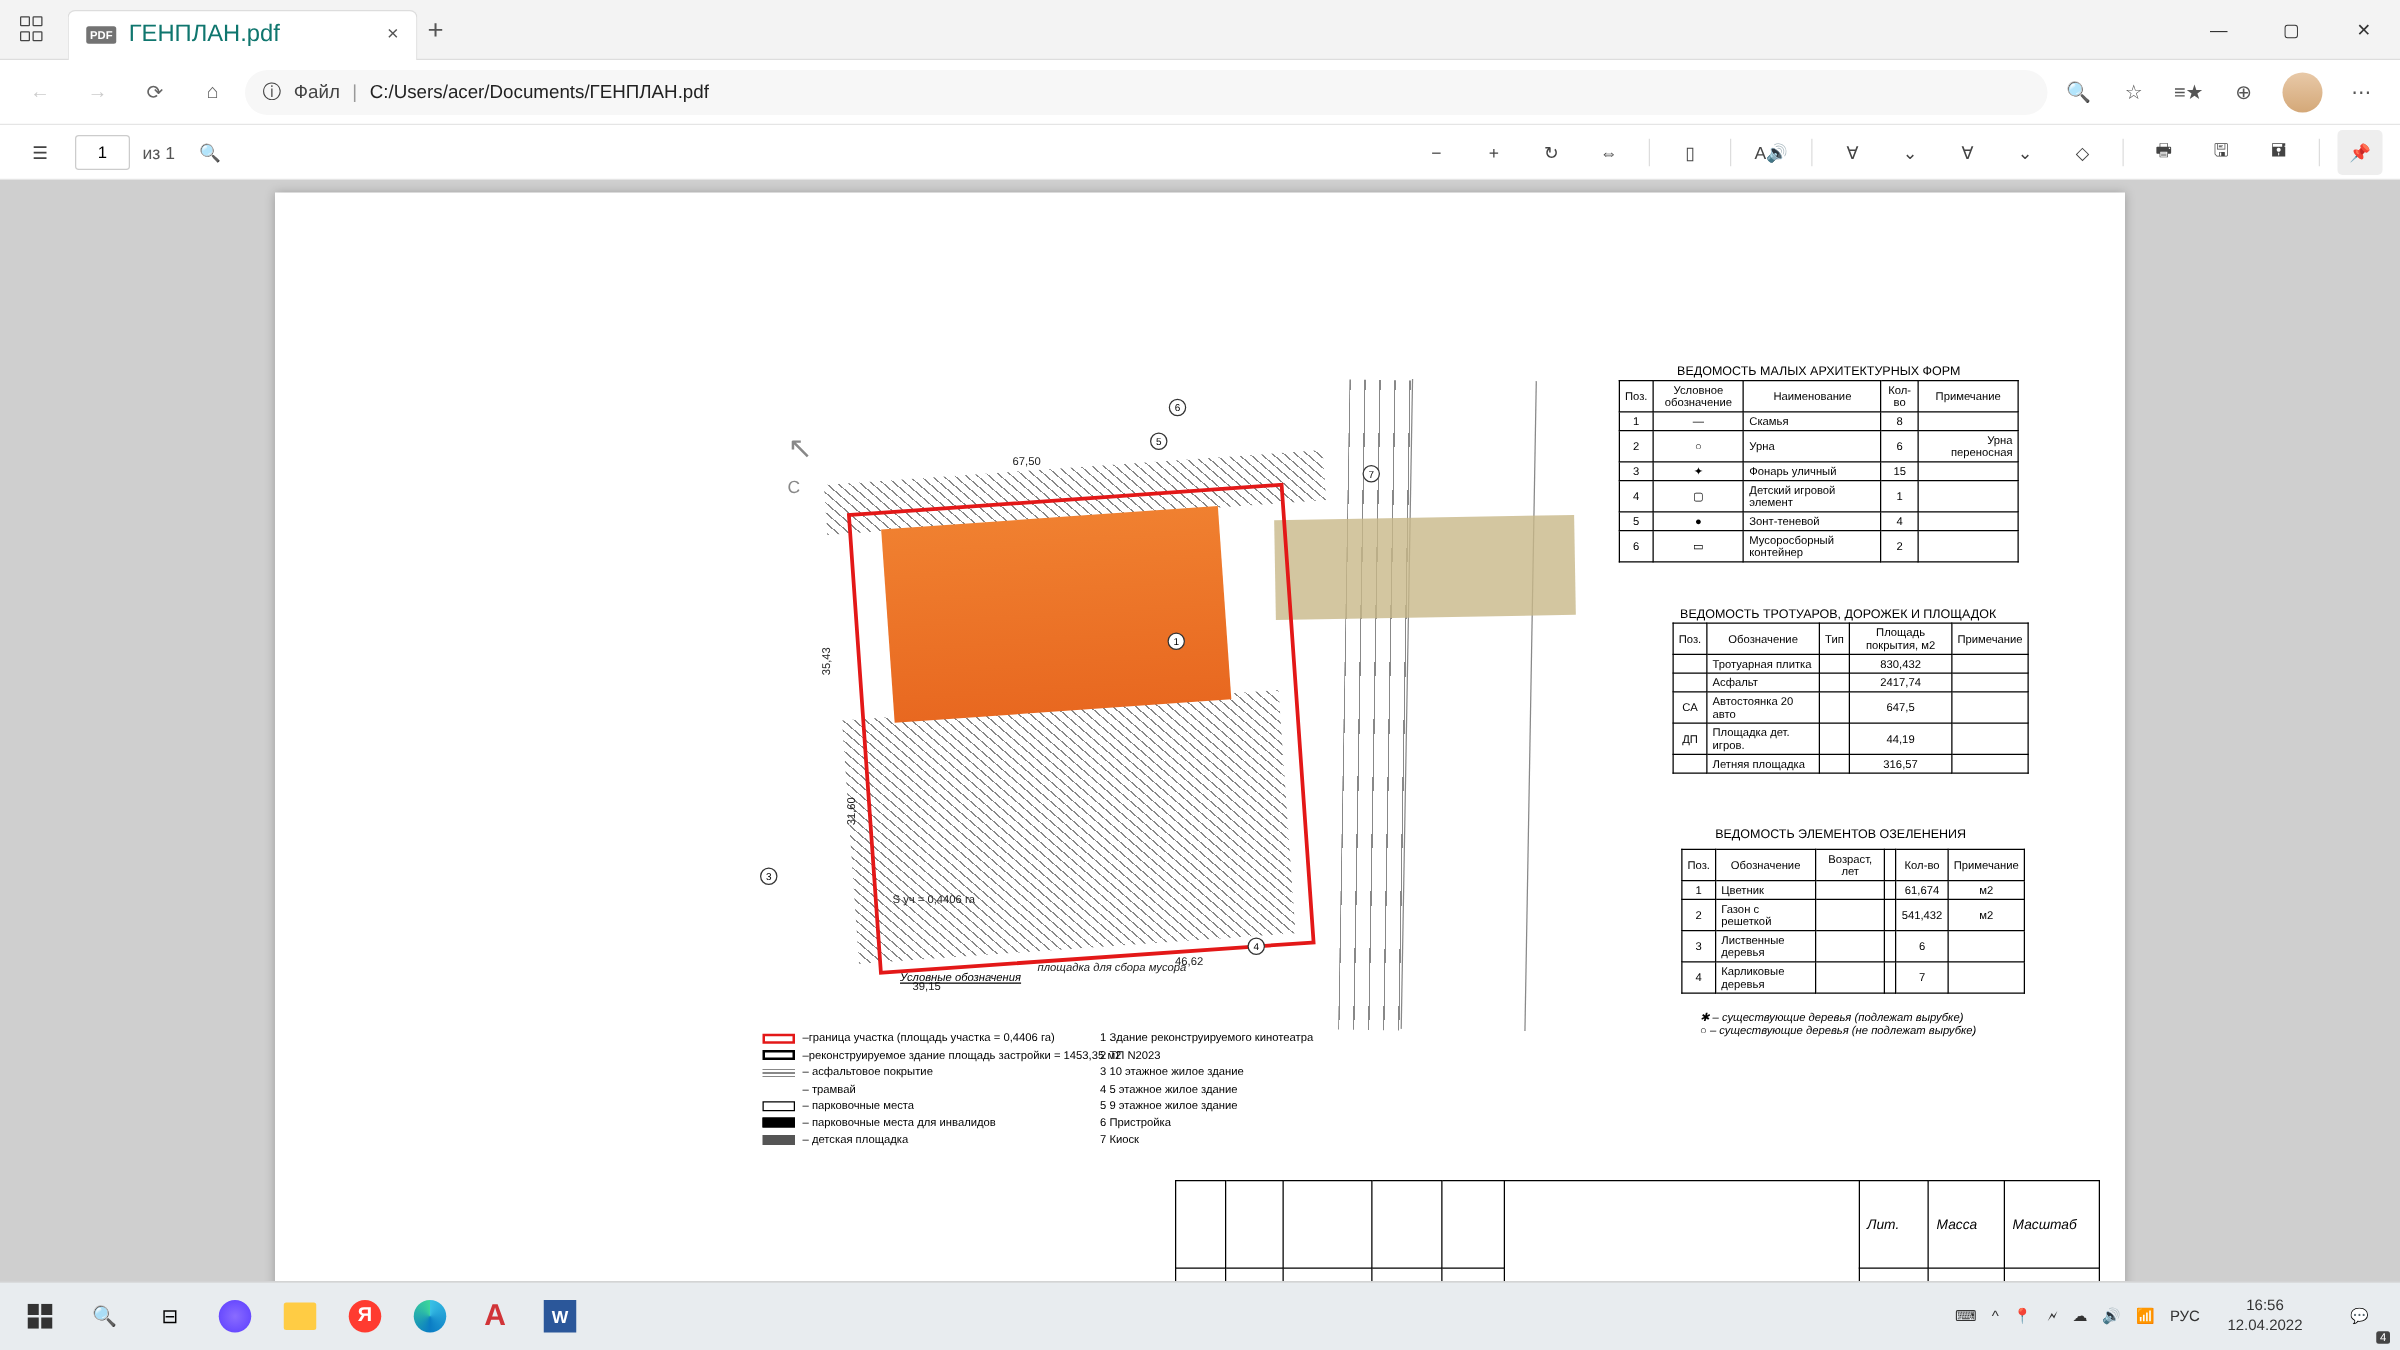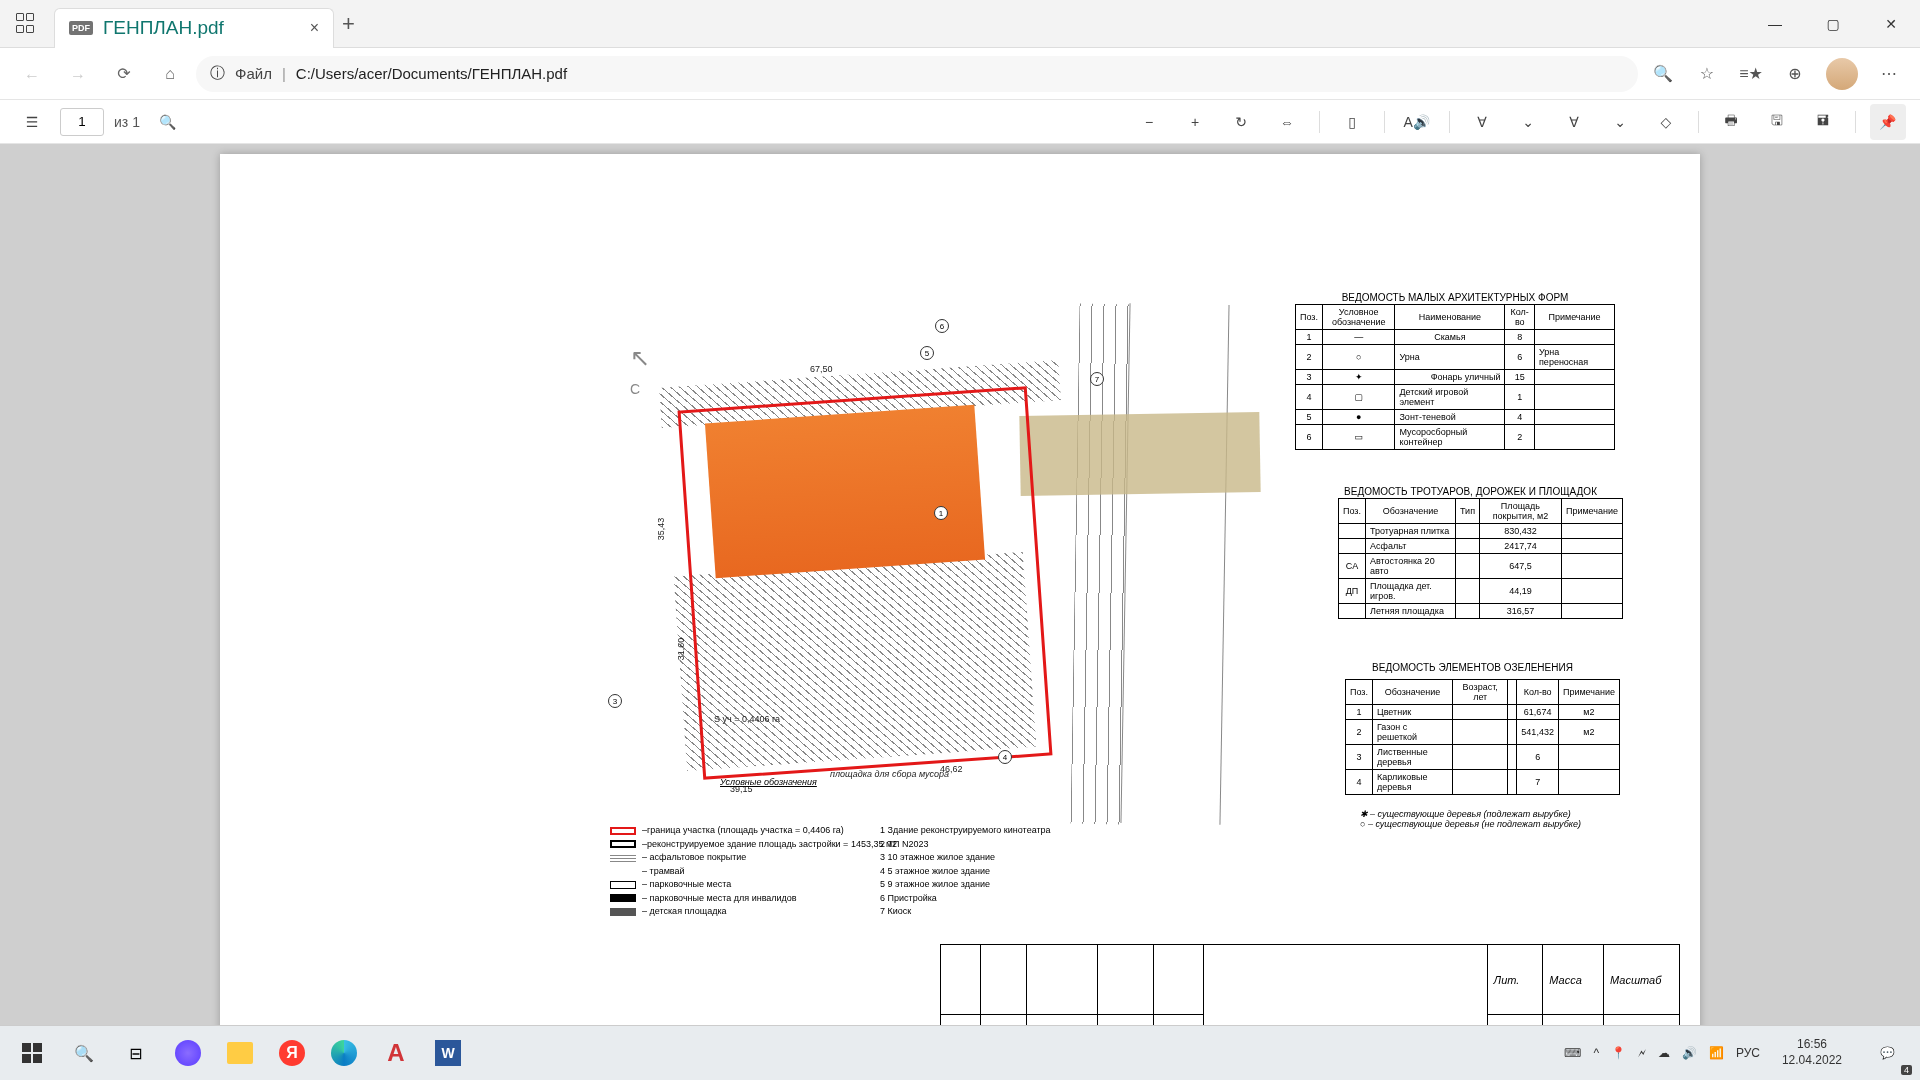--- a/index.html
+++ b/index.html
@@ -210,35 +210,35 @@
           <tr>
             <th>Поз.</th>
             <th>Условное обозначение</th>
             <th style="width:110px">Наименование</th>
             <th>Кол-во</th>
             <th style="width:80px">Примечание</th>
           </tr>
       <tr>
             <td>1</td>
             <td>—</td>
-            <td style="text-align:center">Скамья</td>
+            <td style="text-align:left">Скамья</td>
             <td>8</td>
             <td></td>
           </tr>
       <tr>
             <td>2</td>
             <td>○</td>
             <td style="text-align:left">Урна</td>
             <td>6</td>
-            <td style="text-align:left">Урна переносная</td>
+            <td style="text-align:right">Урна переносная</td>
           </tr>
       <tr>
             <td>3</td>
             <td>✦</td>
-            <td style="text-align:right">Фонарь уличный</td>
+            <td style="text-align:left">Фонарь уличный</td>
             <td>15</td>
             <td></td>
           </tr>
       <tr>
             <td>4</td>
             <td>▢</td>
             <td style="text-align:left">Детский игровой элемент</td>
             <td>1</td>
             <td></td>
           </tr>

